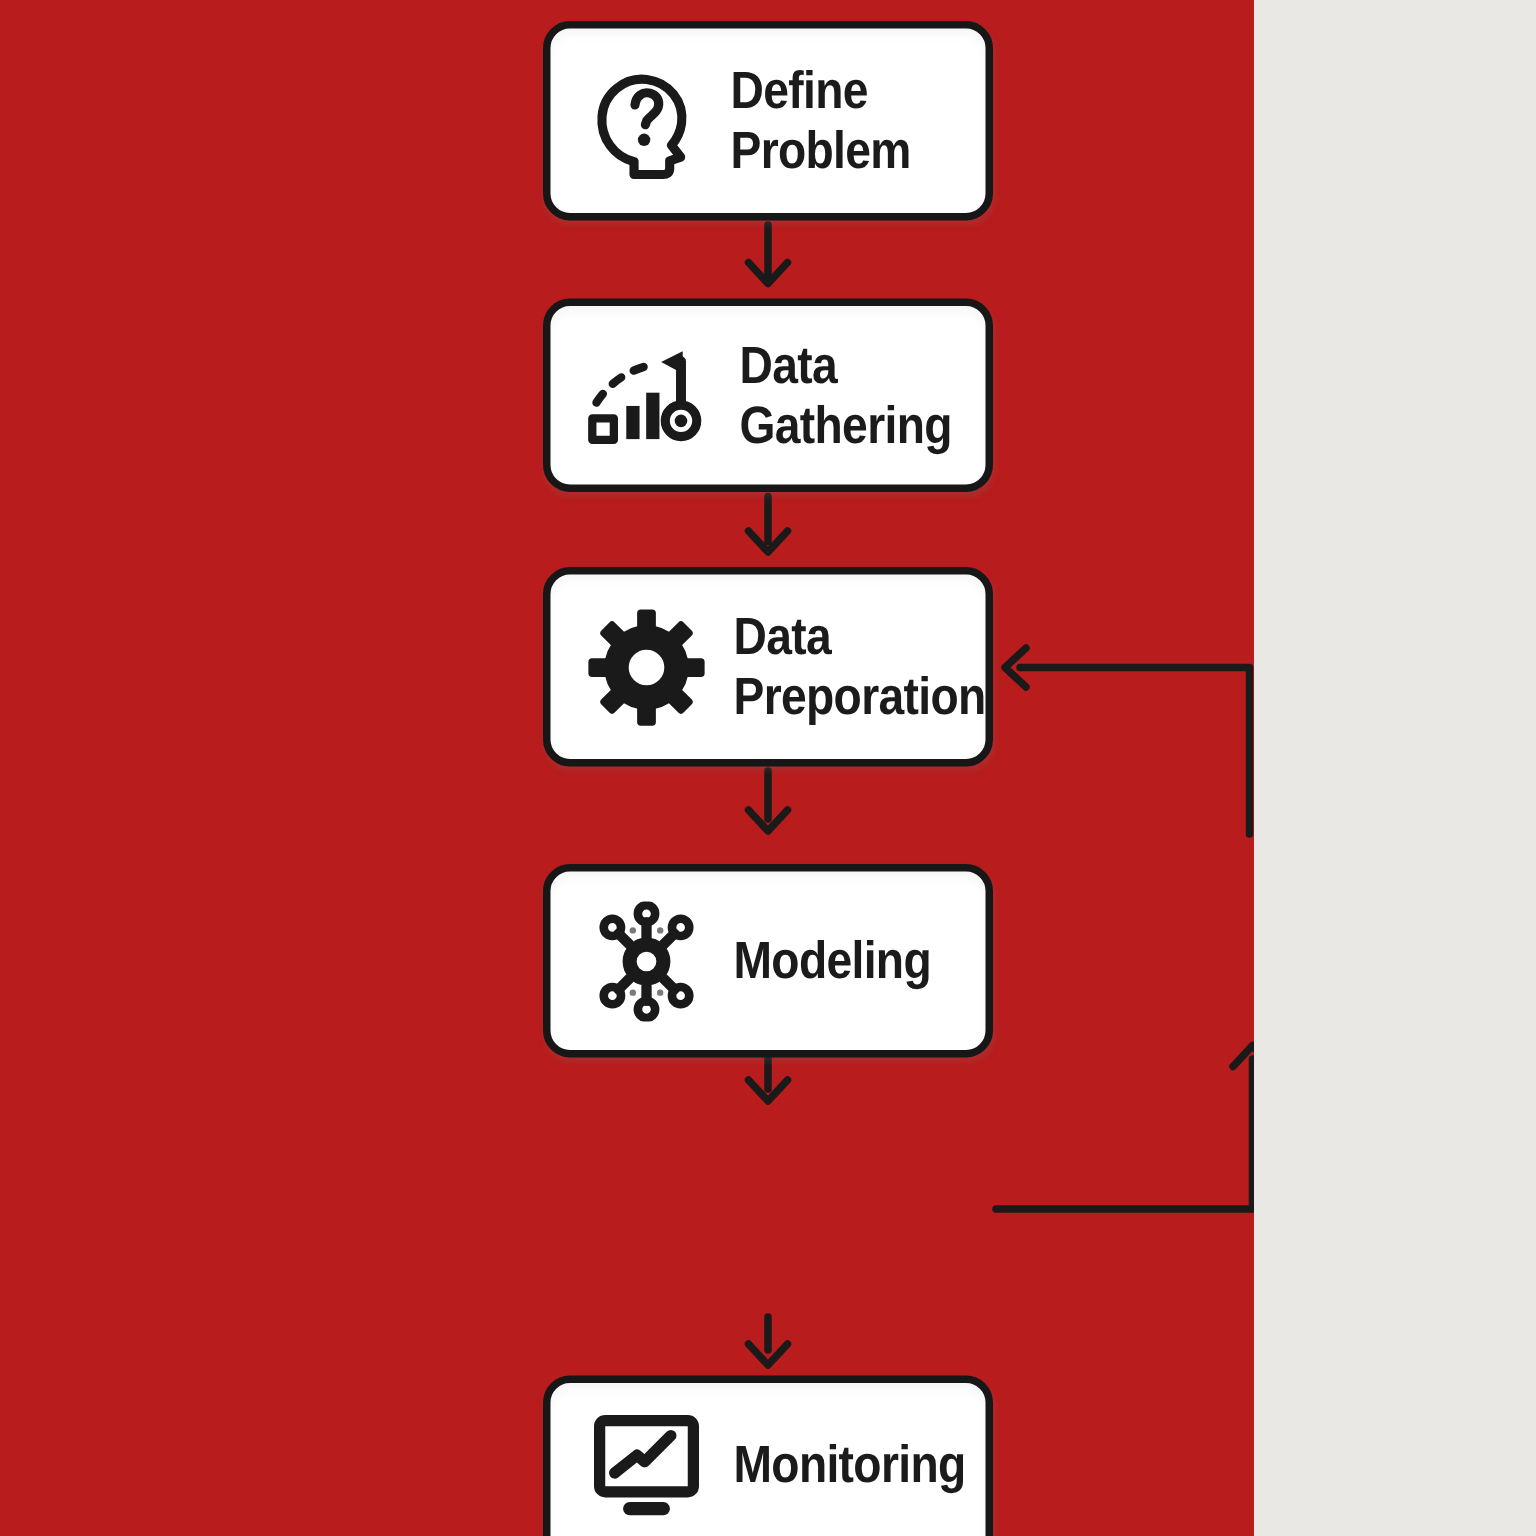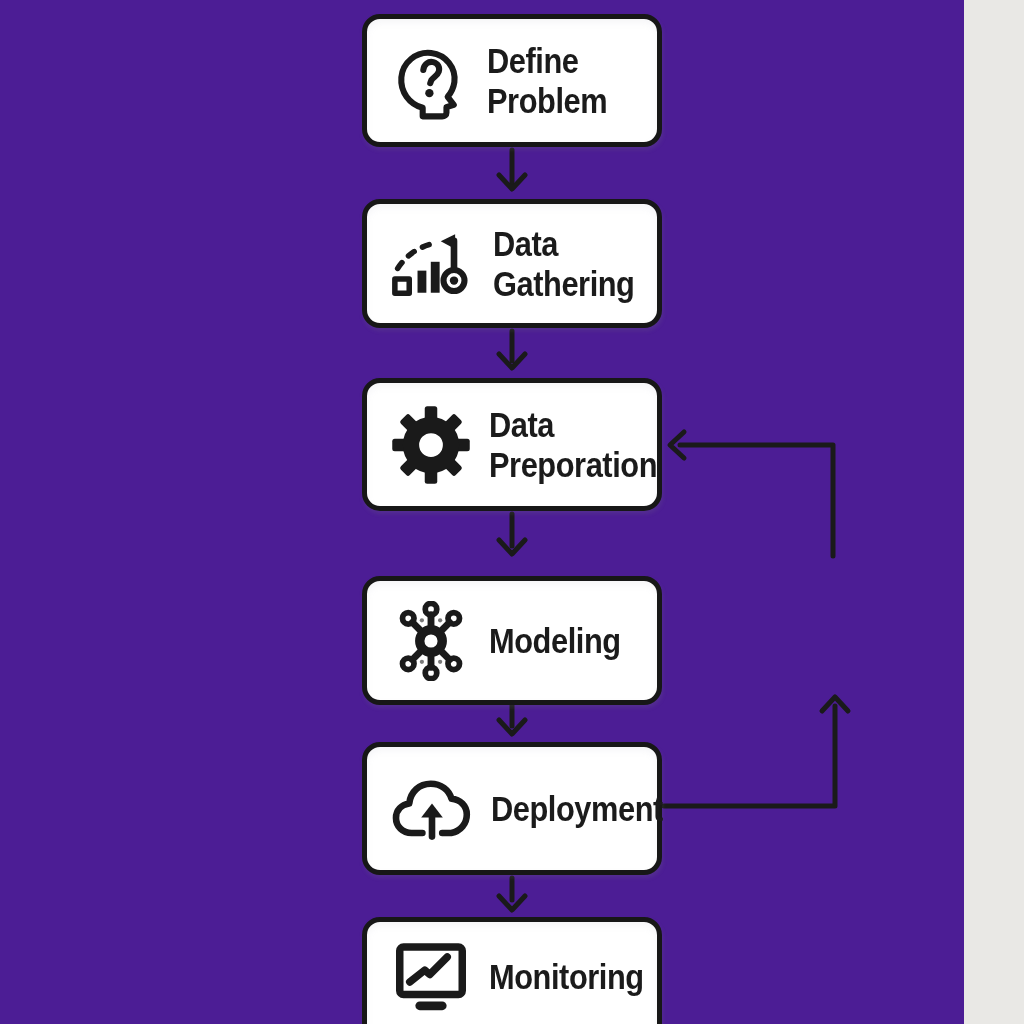--- a/index.html
+++ b/index.html
@@ -1,19 +1,19 @@
 <!DOCTYPE html>
 <html><head>
 <meta charset="utf-8">
 <style>
   html,body{margin:0;padding:0;background:#e9e8e5;}
   .canvas{
     position:relative;
-    width:964px;height:1024px;
-    background:#4c1d95;
+    width:836px;height:1024px;
+    background:#b91c1c;
     overflow:hidden;
     font-family:"Liberation Sans", sans-serif;
   }
   .connectors{position:absolute;left:0;top:0;width:1024px;height:1024px;}
   .node{
     position:absolute;
     box-sizing:border-box;
     background:#ffffff;
     border:5px solid #171717;
     border-radius:18px;
@@ -143,32 +143,20 @@
           <circle cx="24.7" cy="48.6" r="1.7"></circle>
             <circle cx="39.3" cy="48.6" r="1.7"></circle>
         </g>
       </svg>
     </span>
     <div class="label">
       <span>Modeling</span>
     </div>
   </div>
 
-  <div class="node" style="left:362px;top:742px;width:300px;height:133px">
-    <span class="icon">
-      <svg width="82" height="72" viewBox="0 0 68 60" fill="none" stroke="#1a1a1a" stroke-width="5.5" stroke-linecap="round" stroke-linejoin="round">
-        <path d="M26 50 H17 C9.5 50 4 44.5 4 37.5 C4 31 8.5 26.5 15 25.5 C16 15.5 23.5 9 33 9 C41.5 9 48 14 50.3 21.5 C57.5 22 63 27.5 63 34.5 C63 42 58 48.5 50 50 H42.5"></path>
-        <path d="M34 53 V34"></path>
-        <polygon points="34,25.5 25,37 43,37" fill="#1a1a1a" stroke="none"></polygon>
-      </svg>
-    </span>
-    <div class="label">
-      <span>Deployment</span>
-    </div>
-  </div>
 
   <div class="node" style="left:362px;top:917px;width:300px;height:150px;padding-bottom:30px">
     <span class="icon">
       <svg width="80" height="76" viewBox="0 0 64 60" fill="none" stroke="#1a1a1a" stroke-linecap="round" stroke-linejoin="round">
         <rect x="7" y="6" width="50" height="38" rx="3" stroke-width="6"></rect>
         <path d="M15 34 L27 24.5 L31 28 L45 14" stroke-width="6"></path>
         <path d="M23 53 H41" stroke-width="7"></path>
       </svg>
     </span>
     <div class="label">

